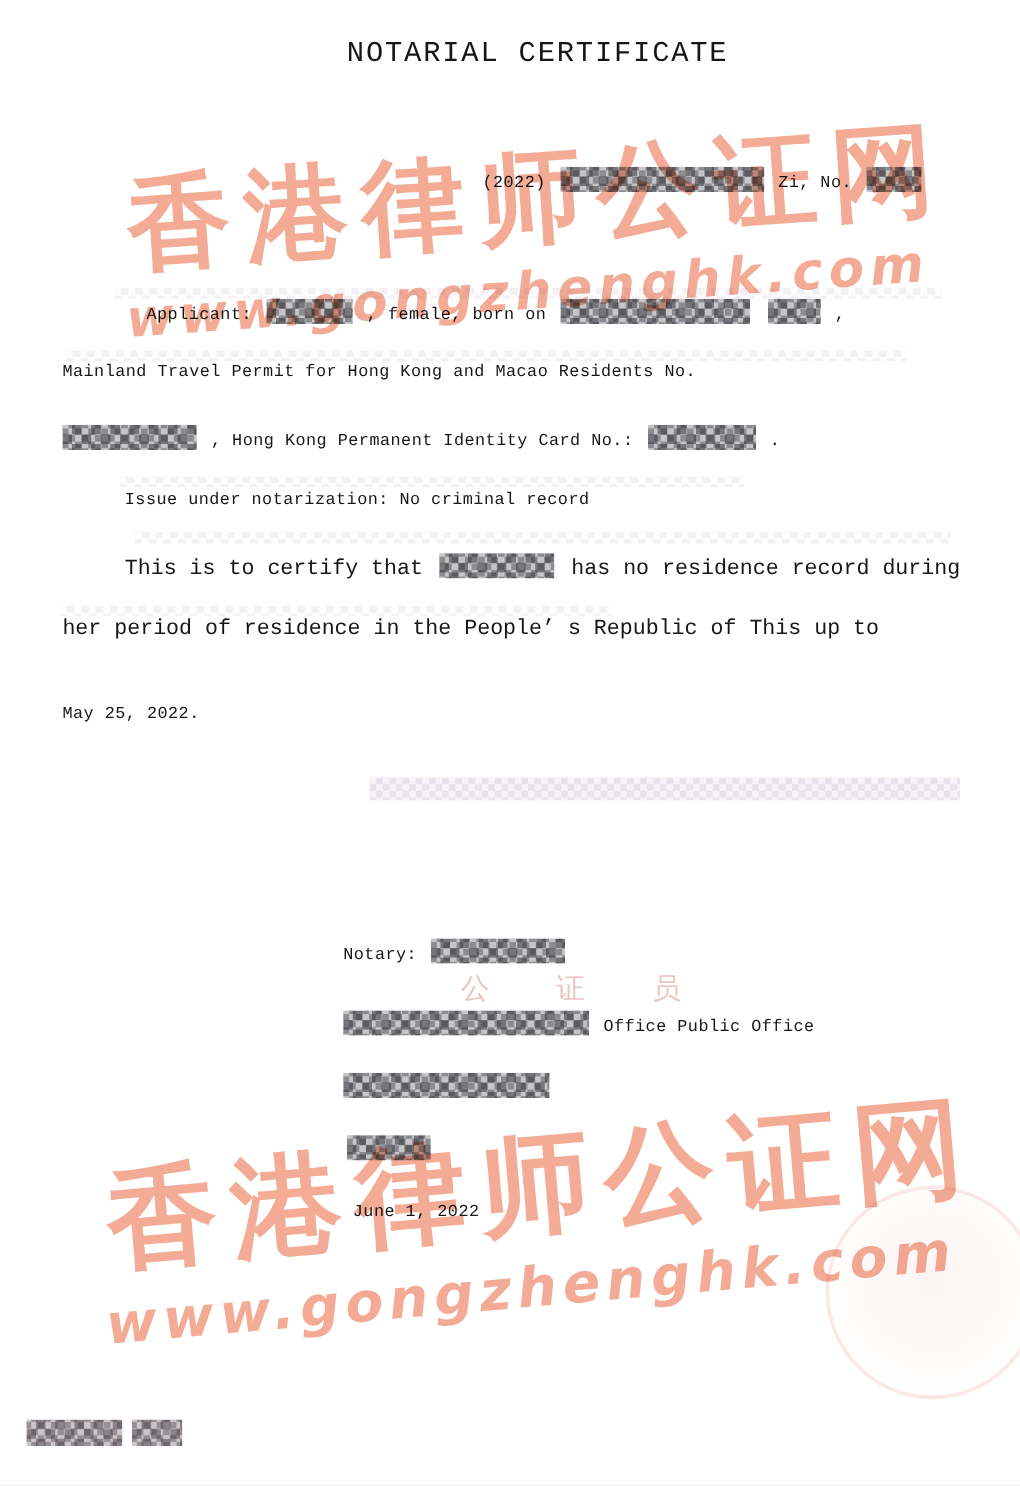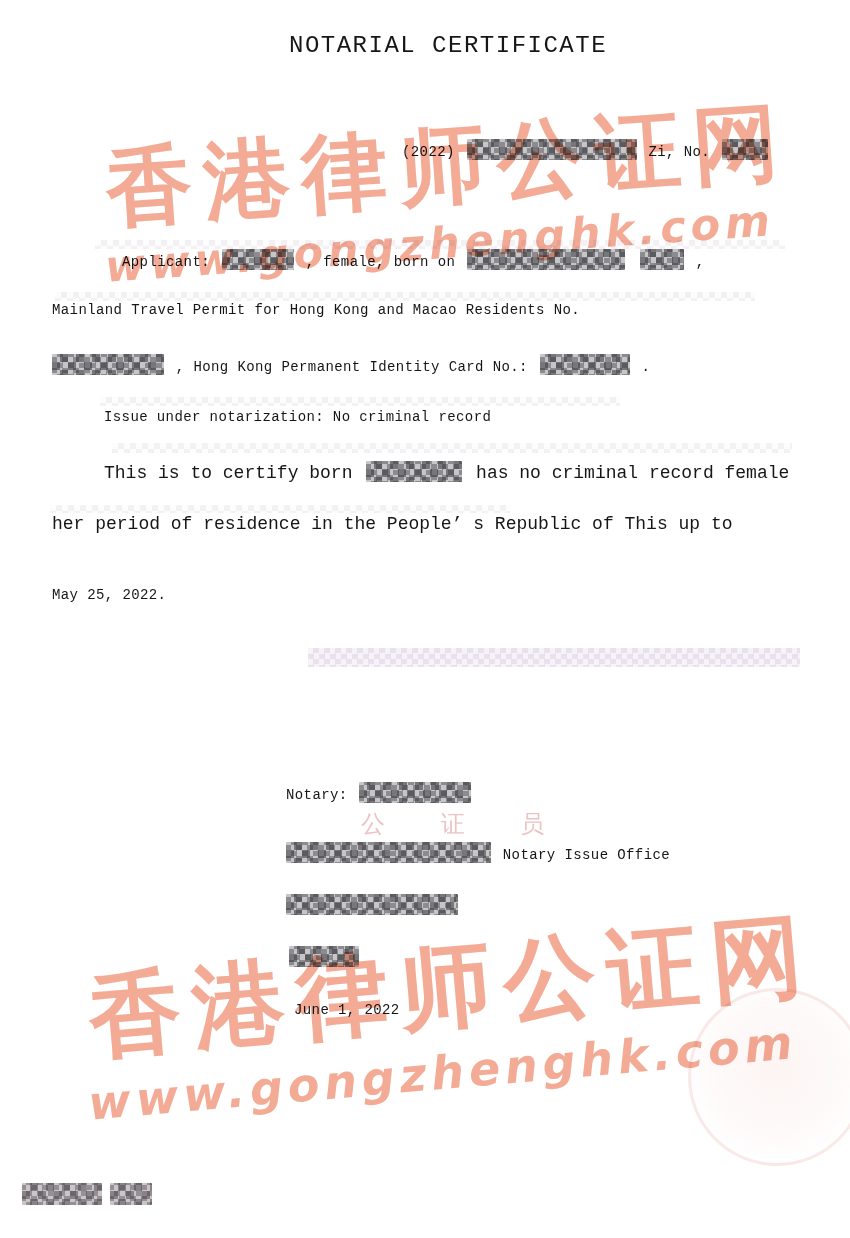--- a/index.html
+++ b/index.html
@@ -44,21 +44,21 @@
   .wm-url{font-family:"DejaVu Sans","Liberation Sans",sans-serif;font-weight:bold;font-style:italic;}
   .wm-top{left:72px;top:148px;width:760px;transform:rotate(-4deg);transform-origin:left center;}
   .wm-top .wm-cjk{font-size:86px;letter-spacing:12px;margin-left:36px;}
   .wm-top .wm-url{font-size:43px;letter-spacing:5px;margin-left:30px;margin-top:10px;}
   .wm-bottom{left:62px;top:975px;width:780px;transform:rotate(-5deg);transform-origin:left center;}
   .wm-bottom .wm-cjk{font-size:92px;letter-spacing:12px;margin-left:30px;}
   .wm-bottom .wm-url{font-size:46px;letter-spacing:5px;margin-left:22px;margin-top:12px;}
 
   
   .cn-faint{
-    position:absolute;left:361px;top:808px;
+    position:absolute;left:384px;top:808px;
     font-family:"DejaVu Sans","Liberation Sans",sans-serif;
     font-size:24px;letter-spacing:24px;color:rgba(202,96,92,.38);
   }
 
   
   .seal{
     position:absolute;left:688px;top:988px;width:172px;height:172px;
     border-radius:50%;border:3px solid rgba(225,150,140,.20);
     background:radial-gradient(circle at 50% 45%, rgba(232,166,156,.12) 0%, rgba(232,166,156,.05) 55%, transparent 75%);
   }
@@ -106,43 +106,43 @@
     <span>, Hong Kong Permanent Identity Card No.:</span>
     <span class="px" style="width:90px;"></span>
     <span>.</span>
   </div>
 
   <div class="line" style="left:104px;top:409px;">
     <span>Issue under notarization: No criminal record</span>
   </div>
 
   <div class="line tight" style="left:104px;top:461px;">
-    <span>This is to certify born</span>
+    <span>This is to certify that</span>
     <span class="px" style="width:96px;"></span>
-    <span>has no criminal record female</span>
+    <span>has no residence record during</span>
   </div>
 
   <div class="line tight" style="left:52px;top:514px;">
     <span>her period of residence in the People’ s Republic of This up to</span>
   </div>
 
   <div class="line" style="left:52px;top:567px;margin-top:20px;">
     <span>May 25, 2022.</span>
   </div>
 
   <div class="line" style="left:286px;top:782px;text-align:center;">
     <span>Notary:</span>
     <span class="px" style="width:112px;"></span>
   </div>
 
   <div class="cn-faint">公 证 员</div>
 
   <div class="line" style="left:286px;top:842px;">
     <span class="px" style="width:205px;margin-left:0;"></span>
-    <span>Notary Issue Office</span>
+    <span>Office Public Office</span>
   </div>
 
   <div class="line" style="left:286px;top:894px;">
     <span class="px" style="width:172px;margin-left:0;"></span>
   </div>
 
   <div class="line" style="left:286px;top:946px;">
     <span class="px" style="width:70px;"></span>
   </div>
 

